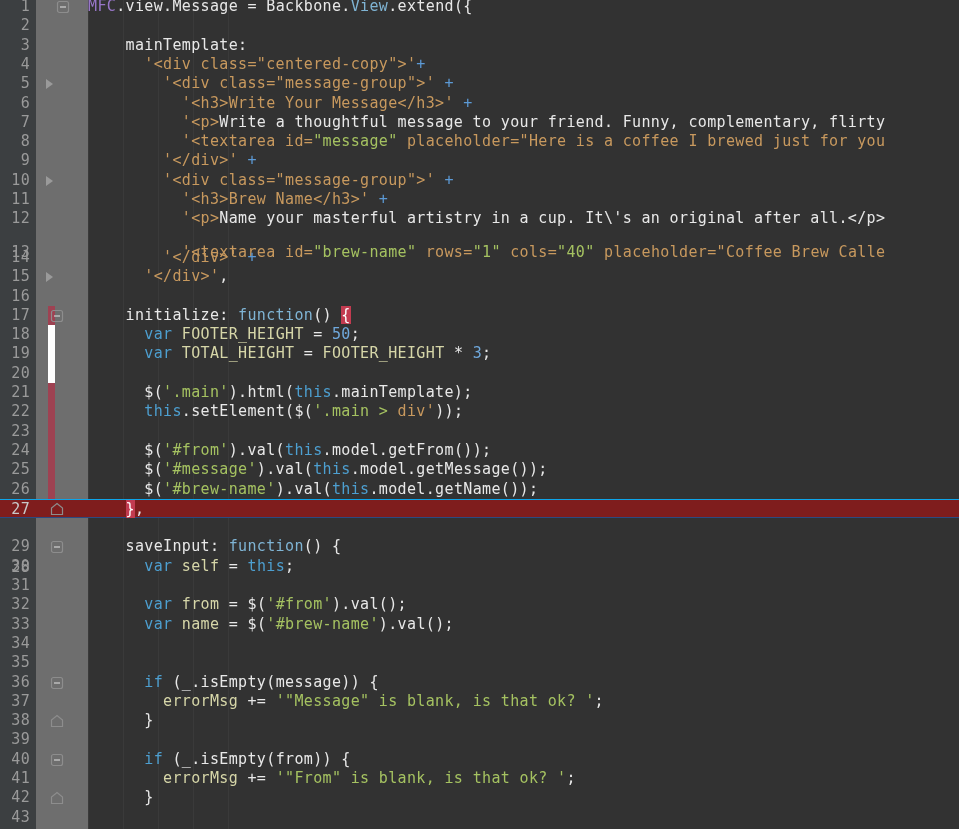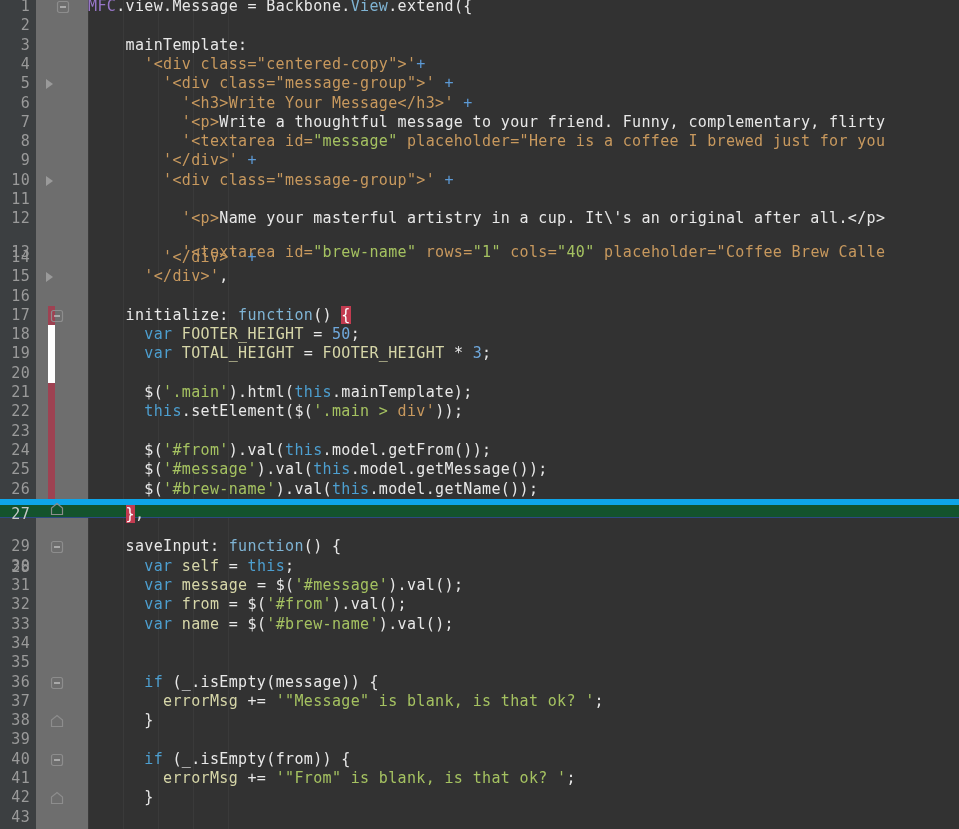--- a/index.html
+++ b/index.html
@@ -54,22 +54,22 @@
   }
 
   
   .row {
     position: absolute;
     left: 0; right: 0;
     height: 19.3px;
     z-index: 5;
   }
   .row.current {
-    background: #14532d;
-    border-top: 6px solid #0ea5e9;
+    background: #7f1d1d;
+    border-top: 1px solid #0ea5e9;
     border-bottom: 1px solid #2c4a82;
     box-sizing: border-box;
   }
 
   .lineno {
     position: absolute;
     left: 0; top: 0;
     width: 30px;
     text-align: right;
     font-size: 15px;
@@ -185,20 +185,21 @@
       <div class="row" style="top: 151.4px;">
         <div class="lineno">9</div>
         <div class="code"><span class="t-str">        '&lt;/div&gt;' </span><span class="t-plus">+</span></div>
       </div>
       <div class="row" style="top: 170.7px;">
         <div class="lineno">10</div>
         <div class="code"><span class="t-str">        '&lt;div class="message-group"&gt;' </span><span class="t-plus">+</span></div>
       </div>
       <div class="row" style="top: 190px;">
         <div class="lineno">11</div>
+        <div class="code"><span class="t-str">          '&lt;h3&gt;Brew Name&lt;/h3&gt;' </span><span class="t-plus">+</span></div>
       </div>
       <div class="row" style="top: 209.3px;">
         <div class="lineno">12</div>
         <div class="code"><span class="t-str">          '&lt;p&gt;</span><span class="t-plain">Name your masterful artistry in a cup. It\'s an original after all.&lt;/p&gt;</span></div>
       </div>
       <div class="row" style="top: 228.6px; margin-top: 14px;">
         <div class="lineno">13</div>
         <div class="code"><span class="t-str">          '&lt;textarea id=</span><span class="t-jsstr">"brew-name"</span><span class="t-str"> rows=</span><span class="t-jsstr">"1"</span><span class="t-str"> cols=</span><span class="t-jsstr">"40"</span><span class="t-str"> placeholder=</span><span class="t-str">"Coffee Brew Calle</span></div>
       </div>
       <div class="row" style="top: 247.9px;">
@@ -264,21 +265,20 @@
       <div class="row" style="top: 537.4px;">
         <div class="lineno">29</div>
         <div class="code"><span class="t-plain">    saveInput: </span><span class="t-type">function</span><span class="t-plain">() {</span></div>
       </div>
       <div class="row" style="top: 556.7px;">
         <div class="lineno">30</div>
         <div class="code"><span class="t-plain">      </span><span class="t-kw">var</span><span class="t-field"> self </span><span class="t-op">= </span><span class="t-kw">this</span><span class="t-plain">;</span></div>
       </div>
       <div class="row" style="top: 576px;">
         <div class="lineno">31</div>
-        <div class="code"><span class="t-plain">      </span><span class="t-kw">var</span><span class="t-field"> message </span><span class="t-op">= </span><span class="t-plain">$(</span><span class="t-jsstr">'#message'</span><span class="t-plain">).val();</span></div>
       </div>
       <div class="row" style="top: 595.3px;">
         <div class="lineno">32</div>
         <div class="code"><span class="t-plain">      </span><span class="t-kw">var</span><span class="t-field"> from </span><span class="t-op">= </span><span class="t-plain">$(</span><span class="t-jsstr">'#from'</span><span class="t-plain">).val();</span></div>
       </div>
       <div class="row" style="top: 614.6px;">
         <div class="lineno">33</div>
         <div class="code"><span class="t-plain">      </span><span class="t-kw">var</span><span class="t-field"> name </span><span class="t-op">= </span><span class="t-plain">$(</span><span class="t-jsstr">'#brew-name'</span><span class="t-plain">).val();</span></div>
       </div>
       <div class="row" style="top: 633.9px; padding-left: 36px;">

